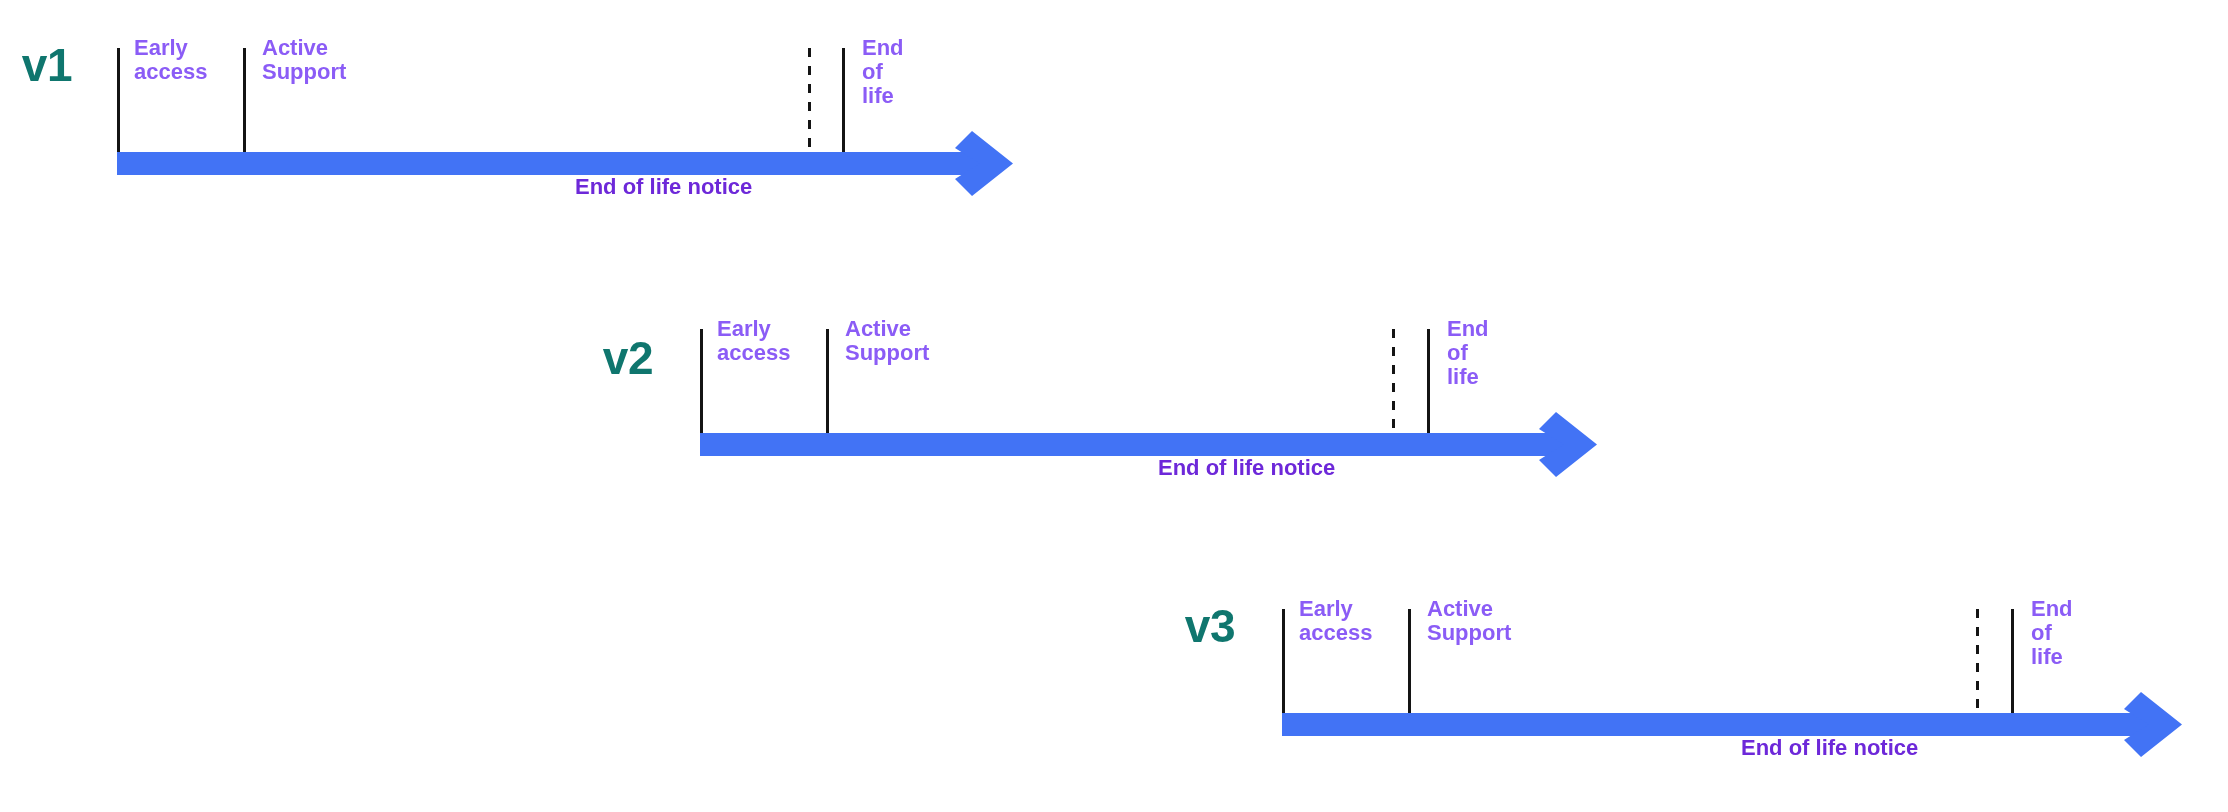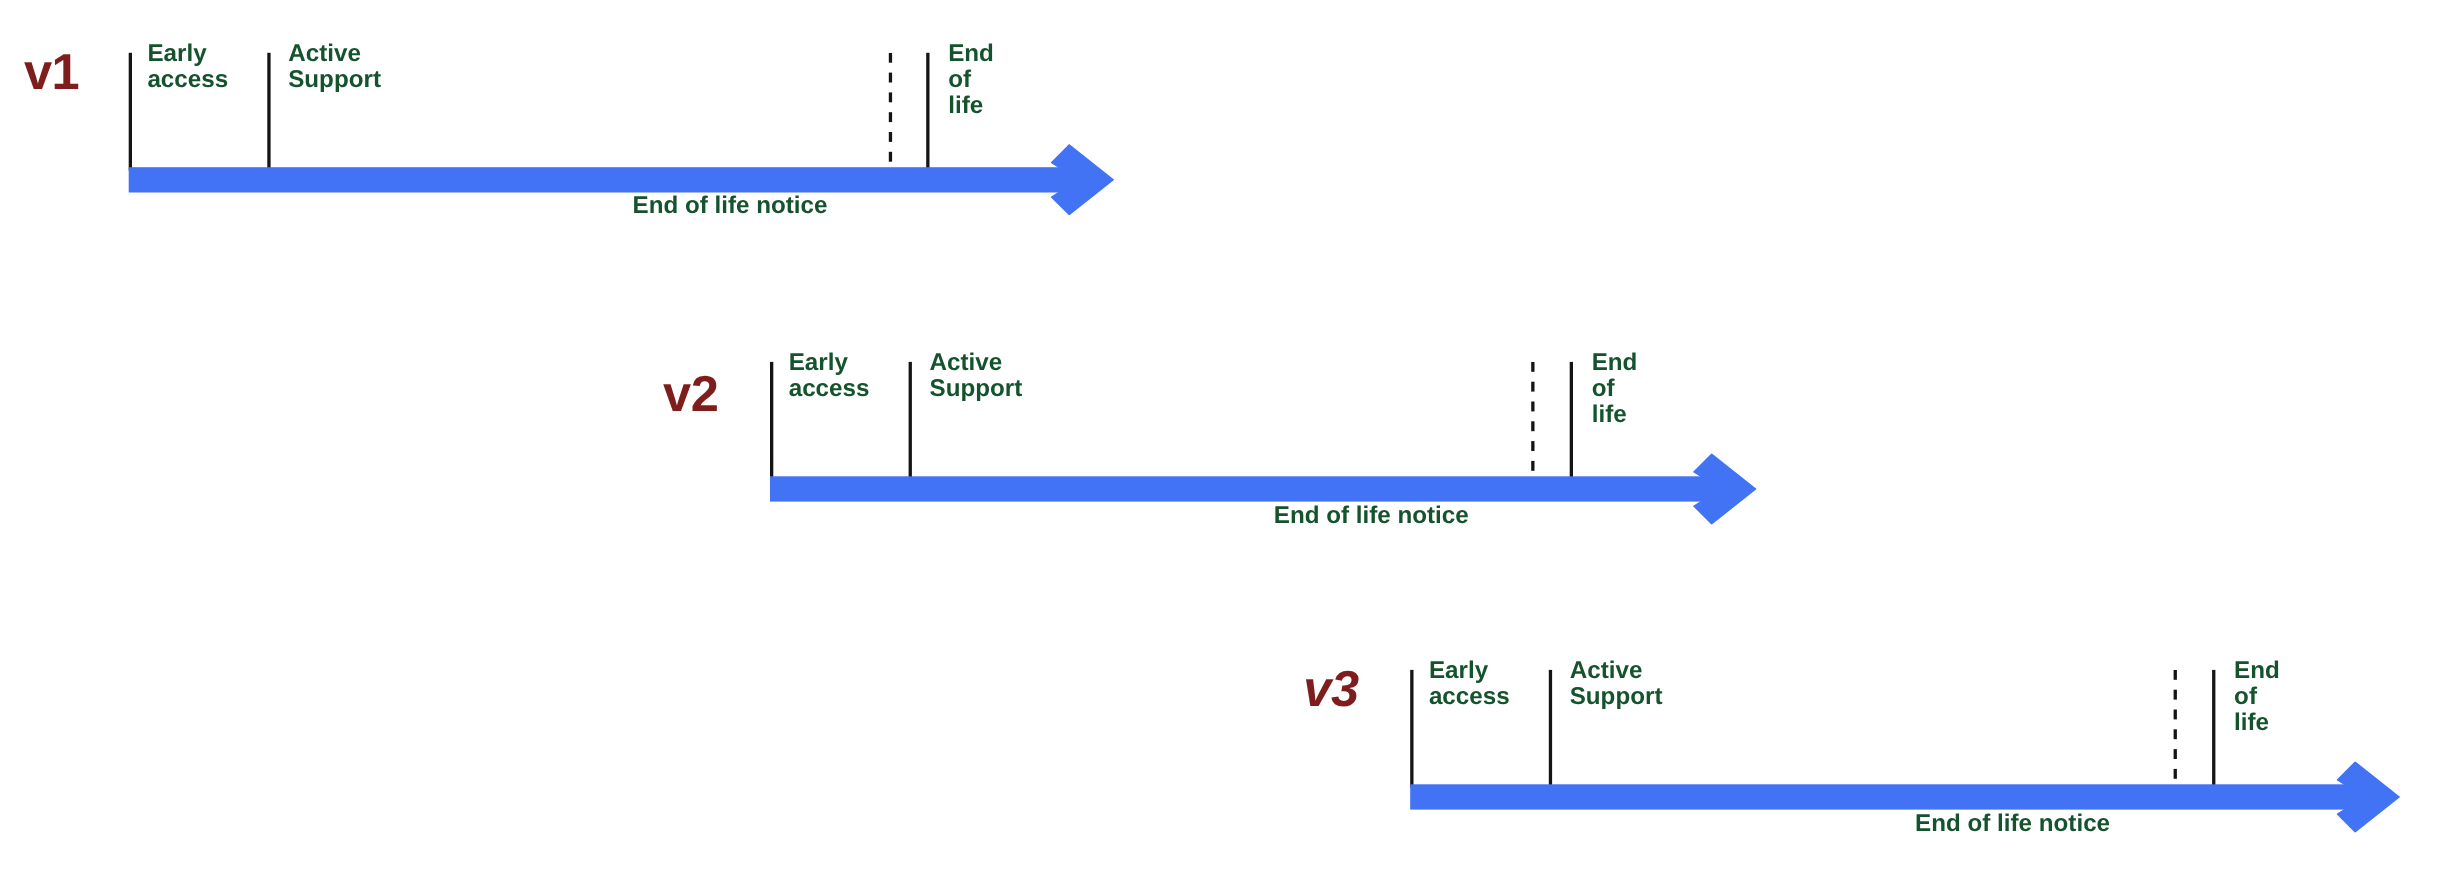--- a/index.html
+++ b/index.html
@@ -25,21 +25,21 @@
     position: absolute;
     top: 0;
     left: 0;
   }
 
   
   .version-label {
     position: absolute;
     font-size: 46px;
     font-weight: 700;
-    color: #7f1d1d;
+    color: #0f766e;
     line-height: 1;
     letter-spacing: -0.5px;
     white-space: nowrap;
     text-align: right;
   }
 
   
   .phase-divider {
     position: absolute;
     width: 3px;
@@ -68,31 +68,31 @@
   .arrow-head {
     position: absolute;
     display: block;
   }
 
   
   .phase-label {
     position: absolute;
     font-size: 22px;
     font-weight: 700;
-    color: #14532d;
+    color: #8b5cf6;
     line-height: 1.08;
     white-space: pre-line;
   }
 
   
   .notice-label {
     position: absolute;
     font-size: 22px;
     font-weight: 700;
-    color: #14532d;
+    color: #6d28d9;
     line-height: 1;
     white-space: nowrap;
   }
 </style>
 </head>
 <body>
 
 <div id="canvas">
 
   <div class="timeline-row">
@@ -136,21 +136,21 @@
 
     <svg class="arrow-head" style="left:1539px; top:412px;" width="62" height="65" viewBox="0 0 62 65">
       <polygon points="17,0 58,32.5 17,65 0,48 24.5,32.5 0,17" fill="#4273f5"></polygon>
     </svg>
 
     <div class="notice-label" style="left:1158px; top:457px;">End of life notice</div>
   </div>
 
   <div class="timeline-row">
 
-    <div class="version-label" style="left:1163px; top:603px; width:72px;font-style:italic;">v3</div>
+    <div class="version-label" style="left:1163px; top:603px; width:72px;">v3</div>
 
     <div class="phase-divider" style="left:1282px; top:609px; height:107px;"></div>
     <div class="phase-divider" style="left:1408px; top:609px; height:107px;"></div>
     <div class="notice-divider" style="left:1976px; top:609px; height:107px;"></div>
     <div class="phase-divider" style="left:2011px; top:609px; height:107px;"></div>
 
     <div class="phase-label" style="left:1299px; top:597px;">Early
 access</div>
     <div class="phase-label" style="left:1427px; top:597px;">Active Support</div>
     <div class="phase-label" style="left:2031px; top:597px;">End of life</div>

